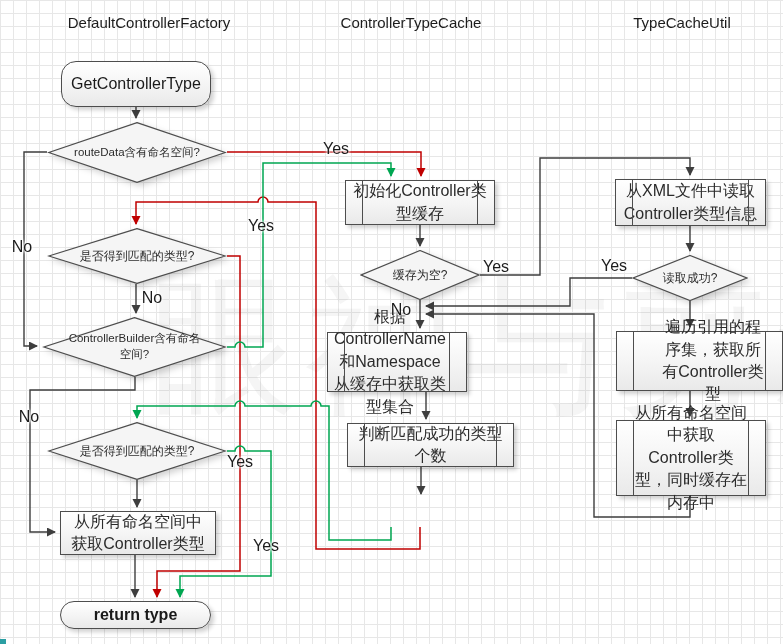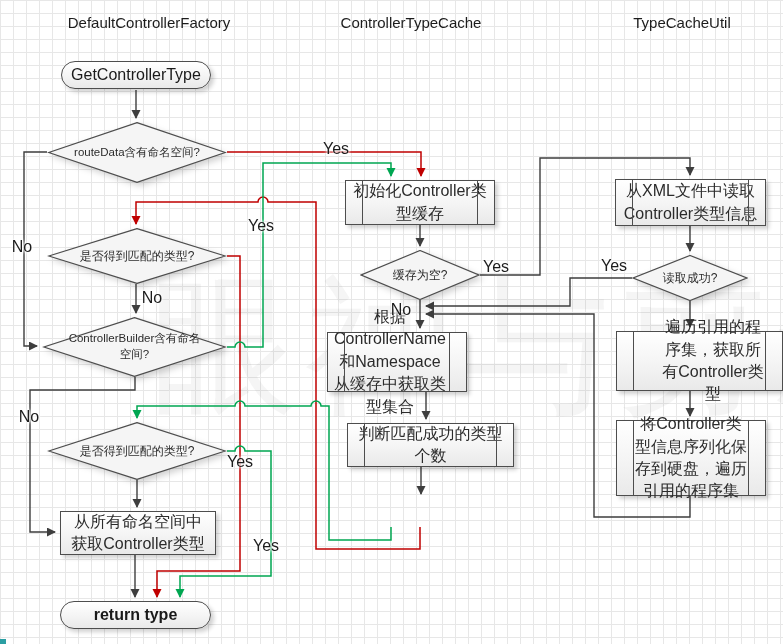--- a/index.html
+++ b/index.html
@@ -92,21 +92,21 @@
       <path d="M420 527 V549 H316 V202 H268 A5 5 0 0 0 258 202 H136 V224" marker-end="url(#m-red)"></path>
       <path d="M227 256 H240 V571 H157 V597" marker-end="url(#m-red)"></path>
     </g>
     <g stroke="#00a651" stroke-width="1.5" fill="none">
       <path d="M227 347 H235 A5 5 0 0 1 245 347 H263 V163 H391 V176" marker-end="url(#m-green)"></path>
       <path d="M391 527 V540 H329 V406 H321 A5 5 0 0 0 311 406 H245 A5 5 0 0 0 235 406 H137 V418" marker-end="url(#m-green)"></path>
       <path d="M227 451 H235 A5 5 0 0 1 245 451 H271 V576 H180 V597" marker-end="url(#m-green)"></path>
     </g>
   </svg>
 
-  <div class="node node-round" style="left:61px;top:61px;width:150px;height:28px;">
+  <div class="node node-round" style="left:61px;top:61px;width:150px;height:46px;">
     <span>GetControllerType</span>
   </div>
 
   <div class="diamond" style="left:47px;top:122px;width:180px;height:61px;">
     <svg viewBox="0 0 100 100" preserveAspectRatio="none">
       <polygon points="50,1 99,50 50,99 1,50" fill="#f5f5f5" stroke="#4d4d4d" stroke-width="1.2" vector-effect="non-scaling-stroke"></polygon>
     </svg>
     <div class="dlabel">routeData含有命名空间?</div>
   </div>
 
@@ -168,21 +168,21 @@
       <polygon points="50,1 99,50 50,99 1,50" fill="#f5f5f5" stroke="#4d4d4d" stroke-width="1.2" vector-effect="non-scaling-stroke"></polygon>
     </svg>
     <div class="dlabel">读取成功?</div>
   </div>
 
   <div class="node node-sub" style="left:616px;top:331px;width:167px;height:60px;padding-left:33px;">
     <span style="padding:0 10px;">遍历引用的程序集，获取所有Controller类型</span>
   </div>
 
   <div class="node node-sub" style="left:616px;top:420px;width:150px;height:76px;">
-    <span style="padding:0 10px;">将Controller类型信息序列化保存到硬盘，遍历引用的程序集</span>
+    <span style="padding:0 10px;">从所有命名空间中获取Controller类型，同时缓存在内存中</span>
   </div>
 
   <div class="elabel" style="left:336px;top:149px;">Yes</div>
   <div class="elabel" style="left:22px;top:247px;">No</div>
   <div class="elabel" style="left:152px;top:298px;">No</div>
   <div class="elabel" style="left:261px;top:226px;">Yes</div>
   <div class="elabel" style="left:29px;top:417px;">No</div>
   <div class="elabel" style="left:240px;top:462px;">Yes</div>
   <div class="elabel" style="left:266px;top:546px;">Yes</div>
   <div class="elabel" style="left:401px;top:310px;">No</div>

